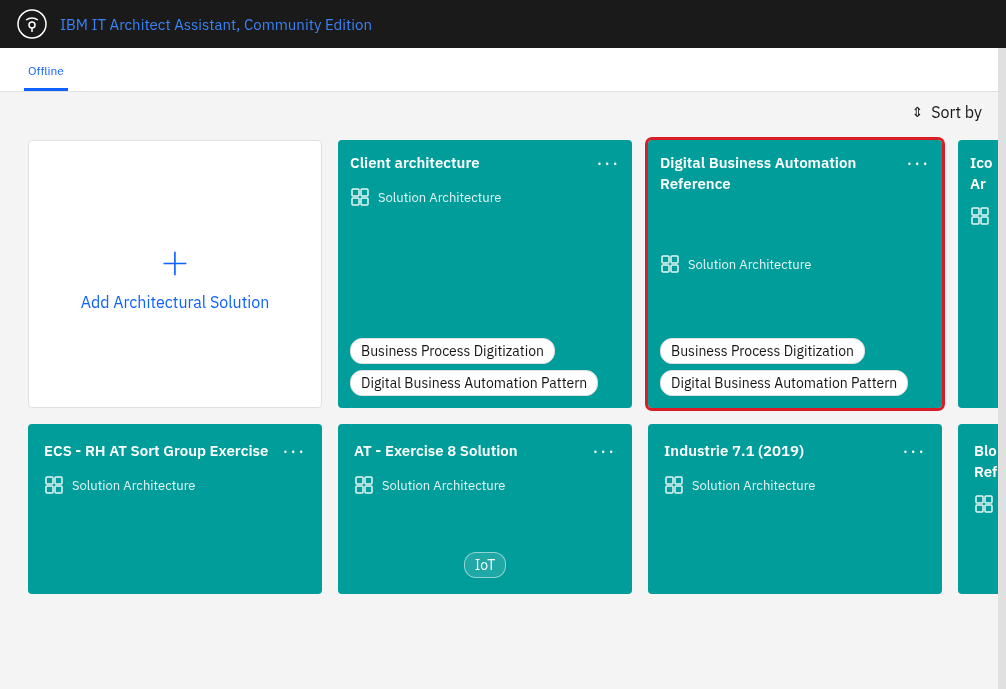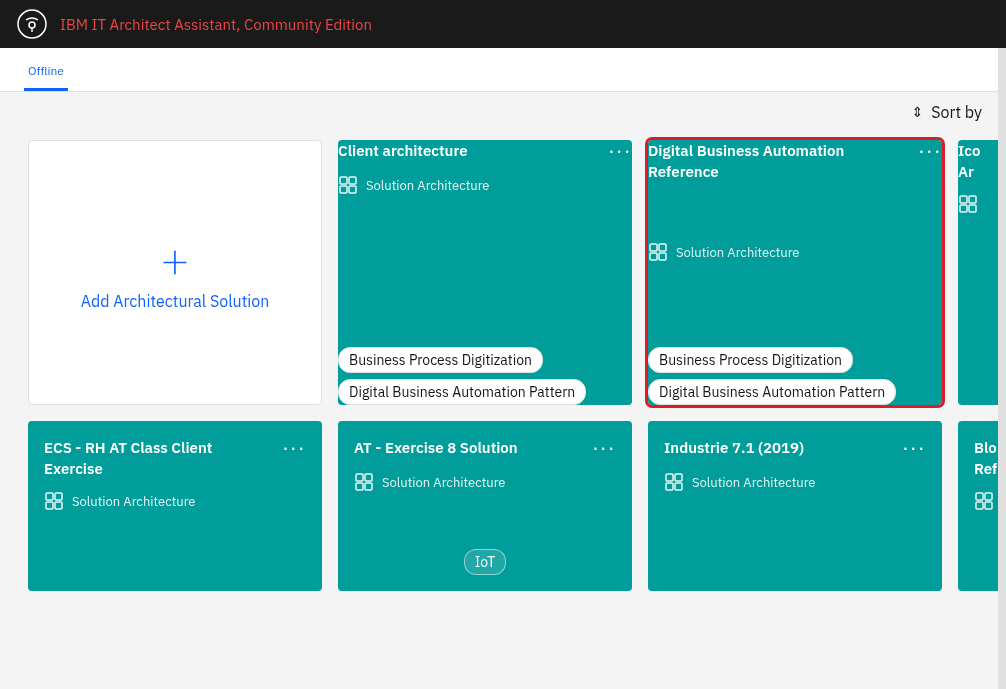--- a/index.html
+++ b/index.html
@@ -22,21 +22,21 @@
       gap: 12px;
     }
     .header-logo {
       width: 32px;
       height: 32px;
       flex-shrink: 0;
     }
     .header-title {
       font-size: 15px;
       font-weight: 400;
-      color: #ef4444;
+      color: #3b82f6;
     }
 
     
     .tabbar {
       background: #fff;
       border-bottom: 1px solid #e0e0e0;
       display: flex;
       align-items: flex-end;
       padding: 0 24px;
       height: 44px;
@@ -78,21 +78,21 @@
       background: #f4f4f4;
       overflow: hidden;
     }
 
     
     .card {
       background: #009d9a;
       color: #fff;
       border-radius: 4px;
       margin: 8px;
-      padding: 0;
+      padding: 12px;
       position: relative;
       min-height: 265px;
       display: flex;
       flex-direction: column;
     }
     .card.white-card {
       background: #fff;
       border: 1px solid #e0e0e0;
       color: #0f62fe;
       display: flex;
@@ -311,21 +311,21 @@
         </svg>
       </div>
     </div>
 
   </div>
 
   <div class="bottom-grid">
 
     <div class="bottom-card">
       <div class="card-header">
-        <div class="card-title">ECS - RH AT Class Client Exercise</div>
+        <div class="card-title">ECS - RH AT Sort Group Exercise</div>
         <div class="card-menu">···</div>
       </div>
       <div class="card-type">
         <svg class="card-type-icon" viewBox="0 0 20 20" fill="none">
           <rect x="2" y="2" width="7" height="7" rx="1" stroke="white" stroke-width="1.5"></rect>
           <rect x="11" y="2" width="7" height="7" rx="1" stroke="white" stroke-width="1.5"></rect>
           <rect x="2" y="11" width="7" height="7" rx="1" stroke="white" stroke-width="1.5"></rect>
           <rect x="11" y="11" width="7" height="7" rx="1" stroke="white" stroke-width="1.5"></rect>
         </svg>
         <span class="card-type-label">Solution Architecture</span>

